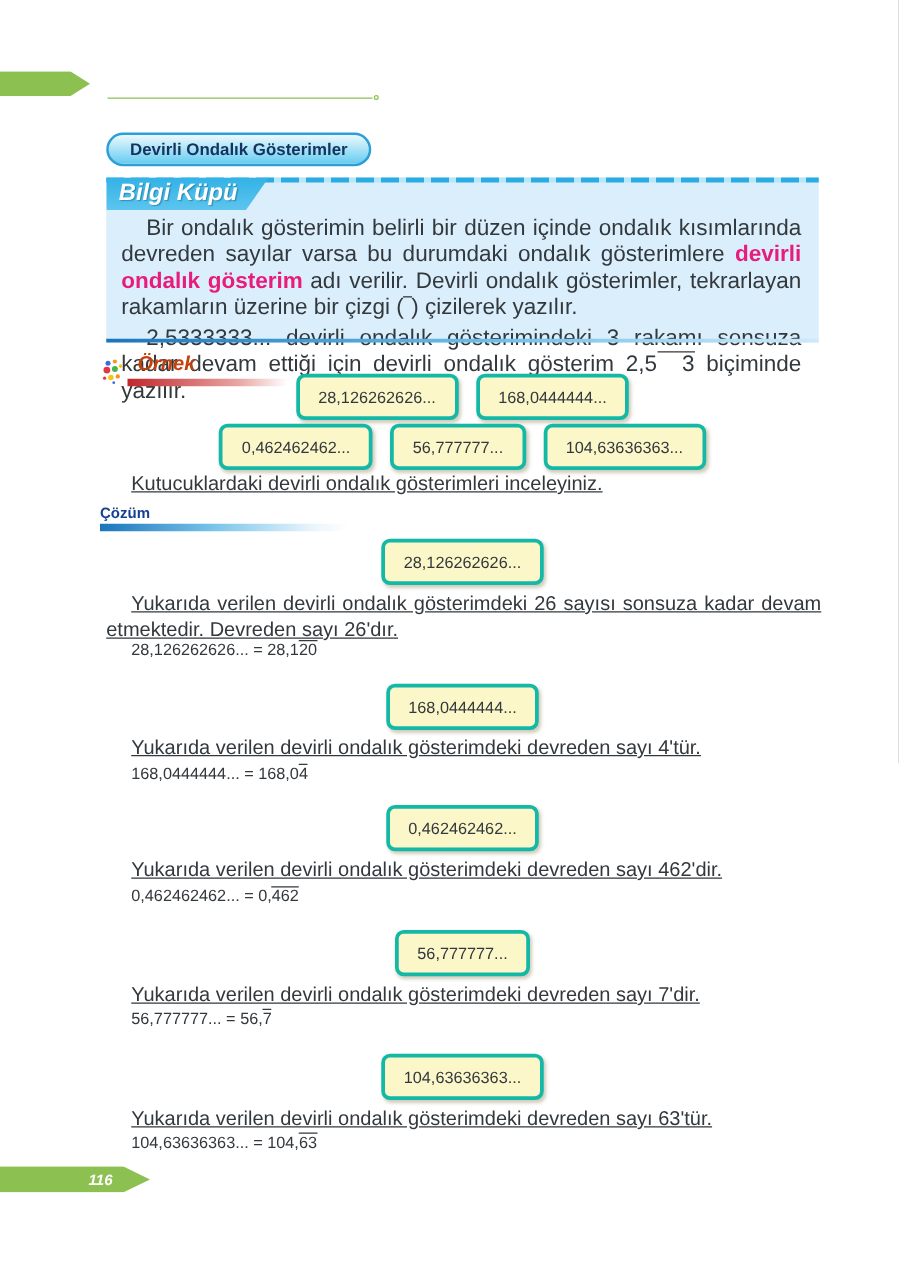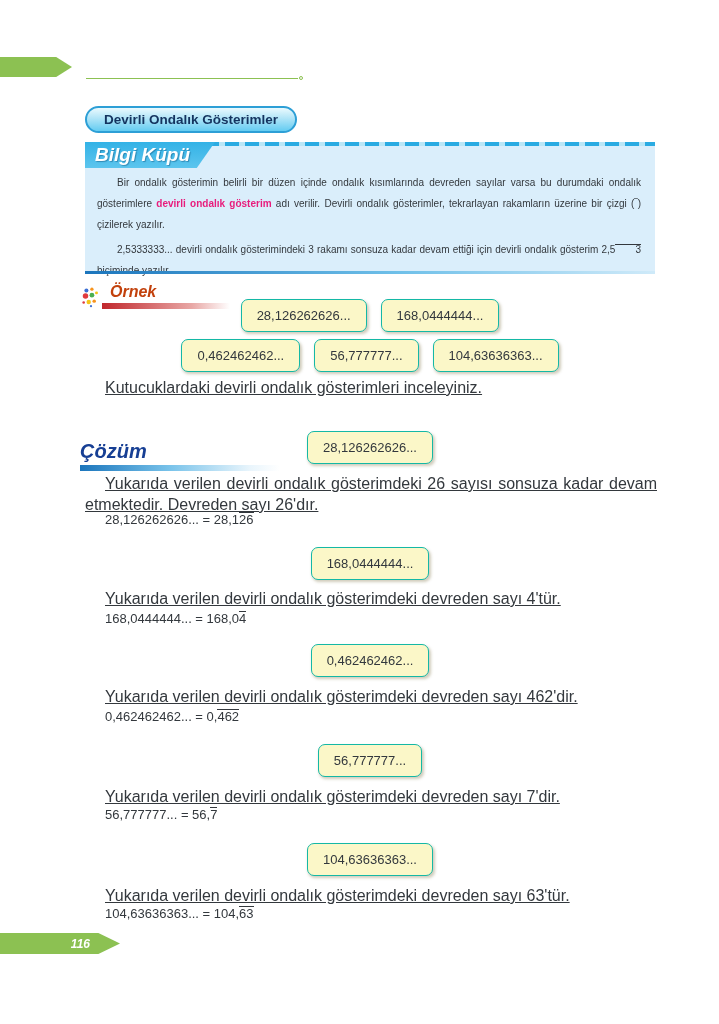--- a/index.html
+++ b/index.html
@@ -54,21 +54,21 @@
   .info-tab {
     position:absolute; left:0; top:0; width:130px; height:26px;
     background:linear-gradient(180deg,#33b2e6 0%,#5cc5ee 100%);
     clip-path:polygon(0 0,100% 0,86% 100%,0 100%);
     display:flex; align-items:center; padding-left:10px;
     color:#ffffff; font-size:19px; font-weight:bold; font-style:italic;
     text-shadow:1px 1px 1px rgba(0,60,100,.4);
   }
   .info-body { position:absolute; left:12px; right:14px; top:30px; }
   .info-body p {
-    font-size:10px; line-height:21px; text-align:justify; text-indent:20px;
+    font-size:18px; line-height:21px; text-align:justify; text-indent:20px;
     color:#33383d;
   }
   .info-body p + p { margin-top:4px; }
   .hl-magenta { color:#e81c7c; font-weight:bold; }
 
   
   .ovl {
     display:inline-block; line-height:1.05; border-top:1.3px solid #33383d;
     padding-top:0;
   }
@@ -81,21 +81,21 @@
     font-size:16px; font-weight:bold; font-style:italic; color:#c2410c;
   }
   .ornek-bar {
     position:absolute; left:22px; top:20px; width:128px; height:6px;
     background:linear-gradient(90deg,#c1272d 0%,#e8a7a5 70%,rgba(255,255,255,0) 100%);
   }
 
   
   .ybox {
     display:inline-block; padding:8px 15px;
-    background:#fbf7c8; border:1px solid #14b8a6; border-radius:7px;
+    background:#fbf7c8; border:3px solid #14b8a6; border-radius:7px;
     box-shadow:1.5px 2px 3px rgba(120,110,60,.35);
     font-size:13px; color:#33383d; white-space:nowrap;
   }
   .box-row {
     position:absolute; left:85px; width:570px;
     display:flex; justify-content:center; gap:14px;
   }
   .row1 { top:299px; }
   .row2 { top:339px; }
   .center-box { position:absolute; left:85px; width:570px; text-align:center; }
@@ -107,21 +107,21 @@
     text-align:justify; text-indent:20px;text-decoration:underline;
   }
   .equation {
     position:absolute; left:105px;
     font-size:13px; color:#33383d;
   }
 
   
   .cozum-head { position:absolute; left:80px; top:403px; width:220px; }
   .cozum-title {
-    font-size:20px; font-weight:bold; font-style:italic; color:#173f94;margin-top:37px;
+    font-size:12px; font-weight:bold; color:#173f94;
   }
   .cozum-bar {
     margin-top:2px; width:200px; height:6px;
     background:linear-gradient(90deg,#1b75bc 0%,#79c3ea 45%,#e9f5fc 85%,rgba(255,255,255,0) 100%);
   }
 
   
   .page-arrow {
     position:absolute; left:0; top:933px; width:120px; height:21px;
     background:#8cc152;
@@ -182,21 +182,21 @@
 
   <div class="cozum-head">
     <div class="cozum-title">Çözüm</div>
     <div class="cozum-bar"></div>
   </div>
 
   <div class="center-box" style="top:431px;">
     <span class="ybox">28,126262626...</span>
   </div>
   <div class="body-text" style="top:473px;">Yukarıda verilen devirli ondalık gösterimdeki 26 sayısı sonsuza kadar devam etmektedir. Devreden sayı 26'dır.</div>
-  <div class="equation" style="top:512px;"><span>28,126262626... = 28,1</span><span class="ovl">26</span></div>
+  <div class="equation" style="top:512px;"><span>28,126262626... = 28,1</span><span class="ovl">20</span></div>
 
   <div class="center-box" style="top:547px;">
     <span class="ybox">168,0444444...</span>
   </div>
   <div class="body-text" style="top:588px;">Yukarıda verilen devirli ondalık gösterimdeki devreden sayı 4'tür.</div>
   <div class="equation" style="top:611px;"><span>168,0444444... = 168,0</span><span class="ovl">4</span></div>
 
   <div class="center-box" style="top:644px;">
     <span class="ybox">0,462462462...</span>
   </div>

